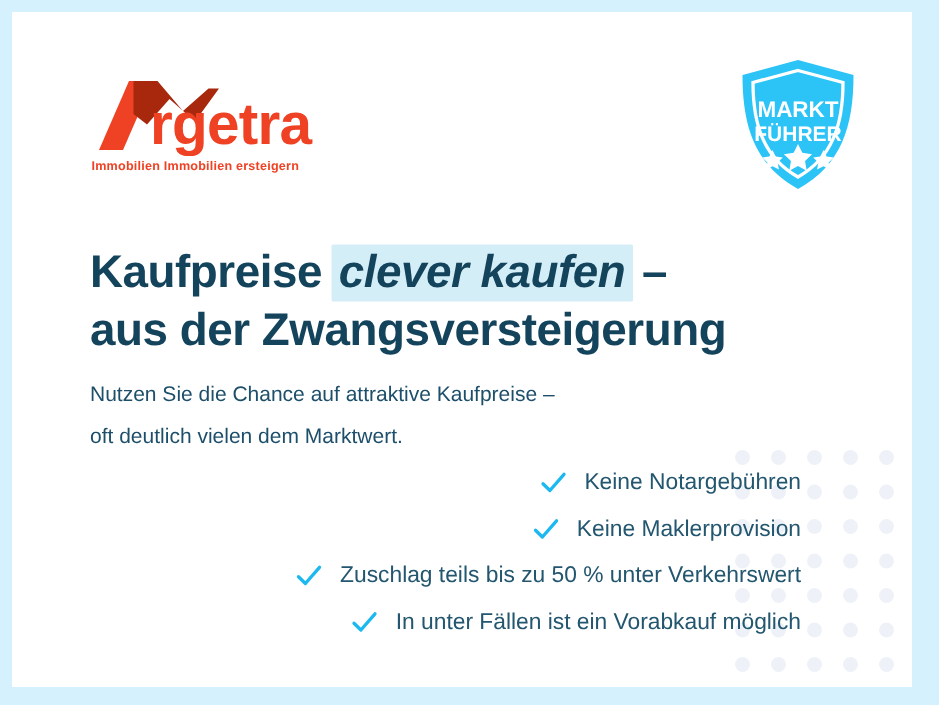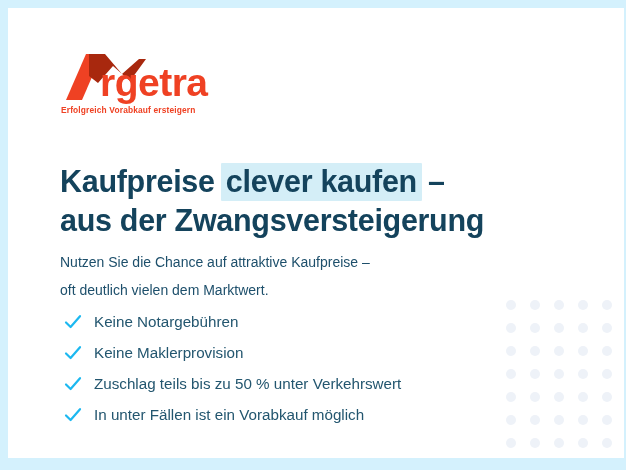--- a/index.html
+++ b/index.html
@@ -18,21 +18,20 @@
   }
   
   #card {
     position: absolute;
     left: 8px;
     top: 8px;
     width: 600px;
     height: 450px;
     background: #ffffff;
     overflow: hidden;
-    padding-left: 16px;
   }
 
   
   #dot-grid {
     position: absolute;
     right: 0px;
     top: 292px;
     width: 118px;
     height: 160px;
     display: grid;
@@ -95,20 +94,21 @@
     line-height: 39px;
     letter-spacing: -0.3px;
     color: #14435c;
   }
   #headline .hl {
     background: #d4eef7;
     padding: 1px 5px 3px 5px;
     margin: 0 -2px;
     border-radius: 1px;
     box-decoration-break: clone;
+    font-style: italic;
     -webkit-box-decoration-break: clone;
   }
   #headline .line2 { display: block; }
 
   
   #subheadline {
     position: absolute;
     left: 52px;
     top: 226px;
     width: 480px;
@@ -126,20 +126,21 @@
     width: 470px;
     list-style: none;
     margin: 0;
     padding: 0;
   }
   #benefits li {
     position: relative;
     height: 31px;
     display: flex;
     align-items: center;
+    justify-content: flex-end;
   }
   #benefits .check {
     flex: 0 0 auto;
     width: 18px;
     height: 18px;
     margin-right: 12px;
     display: block;
   }
   #benefits .btext {
     font-size: 15.2px;
@@ -197,23 +198,36 @@
       <div class="logo-mark-wrap">
         <svg width="186" height="52" viewBox="0 0 186 52" xmlns="http://www.w3.org/2000/svg" aria-hidden="true">
 
           <polygon points="22,48 6,48 26,2 42,2" fill="#ef4123"></polygon>
 
           <polygon points="29,2 45,2 62,22 79,7 86,7 70,29 53,14 38,31 29,24" fill="#a8280e"></polygon>
 
           <text x="40" y="44" font-family="Liberation Sans, sans-serif" font-size="39" font-weight="bold" fill="#ef4123" letter-spacing="-0.5">rgetra</text>
         </svg>
       </div>
-      <div class="logo-tagline">Erfolgreich Vorabkauf ersteigern</div>
+      <div class="logo-tagline">Immobilien Immobilien ersteigern</div>
     </div>
 
+    <div id="badge">
+      <svg width="86" height="92" viewBox="0 0 86 92" xmlns="http://www.w3.org/2000/svg" aria-hidden="true">
+        <path d="M43 2 L80 12 C80 46 72 72 43 88 C14 72 6 46 6 12 Z" fill="#2cc3f7"></path>
+        <path d="M43 9 L73 17 C73 45 66 67 43 80 C20 67 13 45 13 17 Z" fill="none" stroke="#ffffff" stroke-width="2.2"></path>
+        <text x="43" y="40" text-anchor="middle" font-family="Liberation Sans, sans-serif" font-size="15" font-weight="bold" fill="#ffffff">MARKT</text>
+        <text x="43" y="56" text-anchor="middle" font-family="Liberation Sans, sans-serif" font-size="14" font-weight="bold" fill="#ffffff">FÜHRER</text>
+        <g fill="#ffffff">
+          <polygon points="26,62 28.1,66.4 32.9,67 29.4,70.3 30.3,75 26,72.8 21.7,75 22.6,70.3 19.1,67 23.9,66.4"></polygon>
+          <polygon points="43,58 45.9,63.9 52.4,64.8 47.7,69.3 48.8,75.8 43,72.7 37.2,75.8 38.3,69.3 33.6,64.8 40.1,63.9"></polygon>
+          <polygon points="60,62 62.1,66.4 66.9,67 63.4,70.3 64.3,75 60,72.8 55.7,75 56.6,70.3 53.1,67 57.9,66.4"></polygon>
+        </g>
+      </svg>
+    </div>
 
     <h1 id="headline"><span>Kaufpreise </span><span class="hl">clever kaufen</span><span> –</span><span class="line2">aus der Zwangsversteigerung</span></h1>
 
     <p id="subheadline">
       <span>Nutzen Sie die Chance auf attraktive Kaufpreise –</span>
       <span>oft deutlich vielen dem Marktwert.</span>
     </p>
 
     <ul id="benefits">
       <li>

